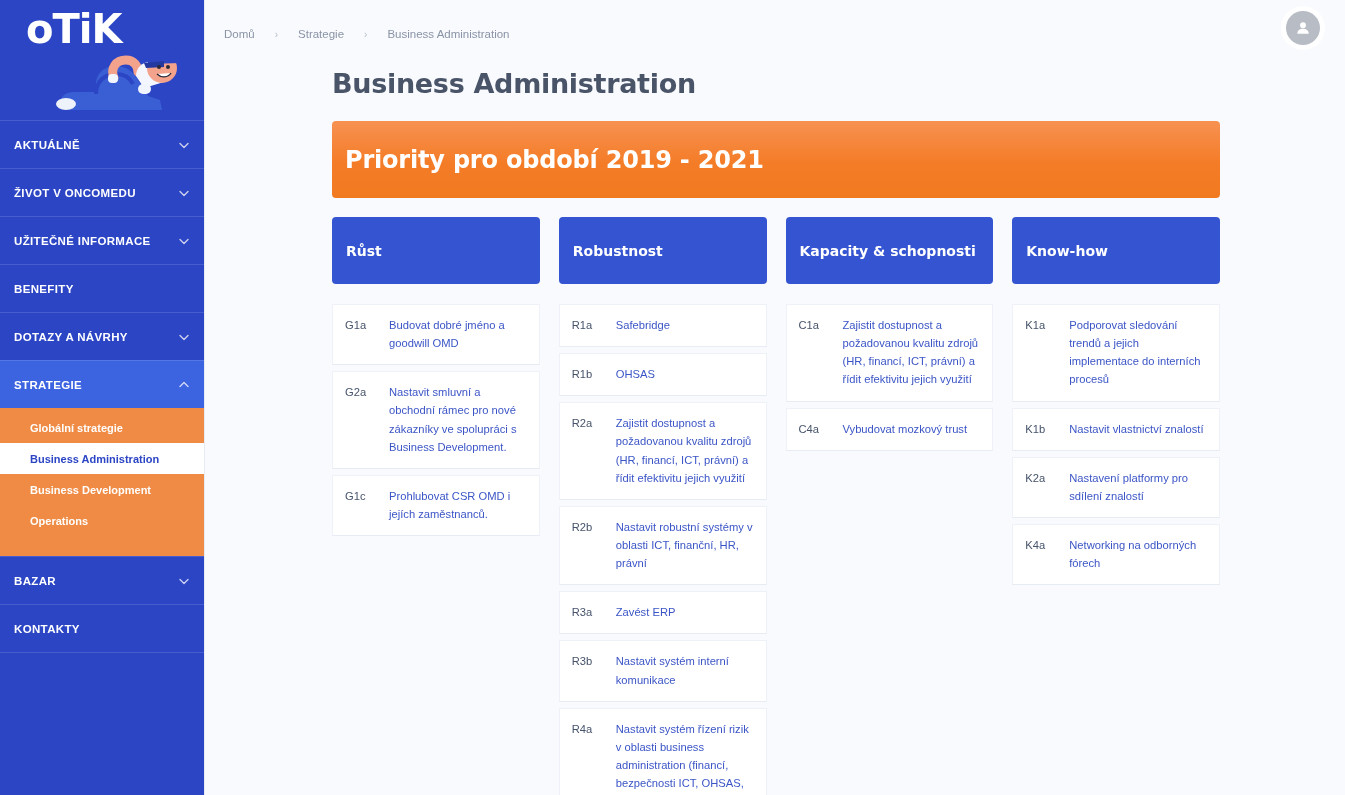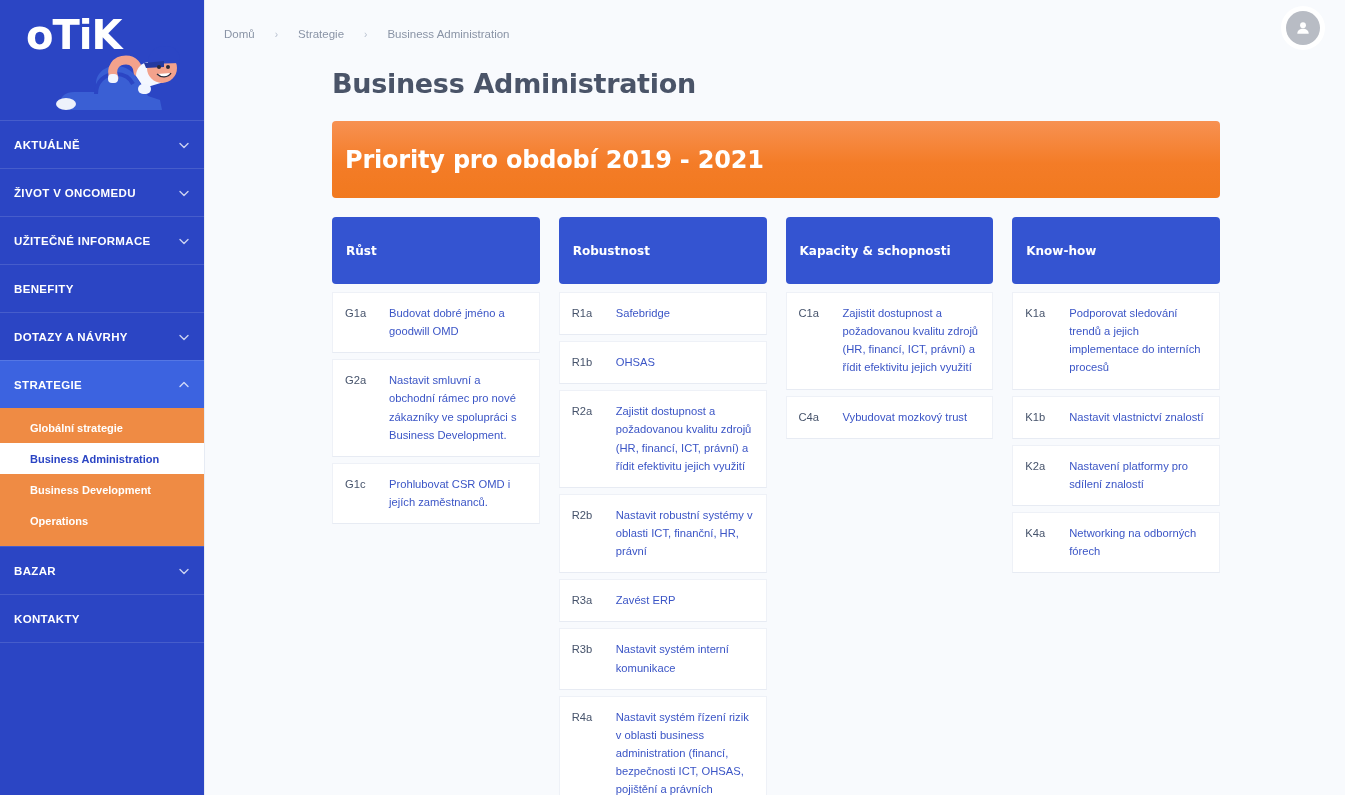--- a/index.html
+++ b/index.html
@@ -16,21 +16,21 @@
     width: 204px; height: 795px;
     background: #2b45c4;
     flex: 0 0 204px;
     position: relative;
     overflow: hidden;
   }
   .logo-area {
     height: 120px; position: relative; overflow: hidden;
   }
   .logo-text {
-    position: absolute; left: 26px; top: 12px;
+    position: absolute; left: 26px; top: 6px;
     font-size: 40px; font-weight: 700; color: #ffffff;
     letter-spacing: -1px;
     font-family: "DejaVu Sans", sans-serif;
   }
   .mascot { position: absolute; left: 52px; top: 38px; }
 
   .nav-item {
     height: 48px;
     display: flex; align-items: center;
     padding: 0 14px;
@@ -41,21 +41,21 @@
     cursor: pointer;
   }
   .nav-item.first { border-top: 1px solid rgba(255,255,255,0.13); }
   .nav-item.active { background: #3c63e0; }
   .nav-item .label { flex: 1; }
   .chev {
     width: 12px; height: 12px; position: relative; opacity: .75;
   }
   .chev svg { display: block; }
 
-  .submenu { background: #ef8b44; padding: 4px 0 10px 0; }
+  .submenu { background: #ef8b44; padding: 4px 0 20px 0; }
   .sub-item {
     height: 31px; display: flex; align-items: center;
     padding-left: 30px; font-size: 11px; color: #ffffff;
     font-weight: 600; cursor: pointer;
   }
   .sub-item.active {
     background: #ffffff; color: #2b45c4; font-weight: 700;
   }
 
   
@@ -112,23 +112,23 @@
     width: 888px;
     display: flex; gap: 19px;
     align-items: flex-start;
   }
   .column { width: 212px; }
   .col-head {
     height: 67px; border-radius: 4px;
     background: #3454d1;
     display: flex; align-items: center;
     padding: 0 14px;
-    color: #ffffff; font-size: 12px; font-weight: 700;
+    color: #ffffff; font-size: 14px; font-weight: 700;
     font-family: "DejaVu Sans", sans-serif;
-    margin-bottom: 8px;
+    margin-bottom: 20px;
   }
   .card {
     background: #ffffff;
     border: 1px solid #eef1f7;
     border-bottom: 1px solid #e7ebf3;
     padding: 11px 12px 12px 12px;
     display: flex; gap: 21px;
     align-items: flex-start;
     font-size: 11.2px;
     line-height: 1.62;

